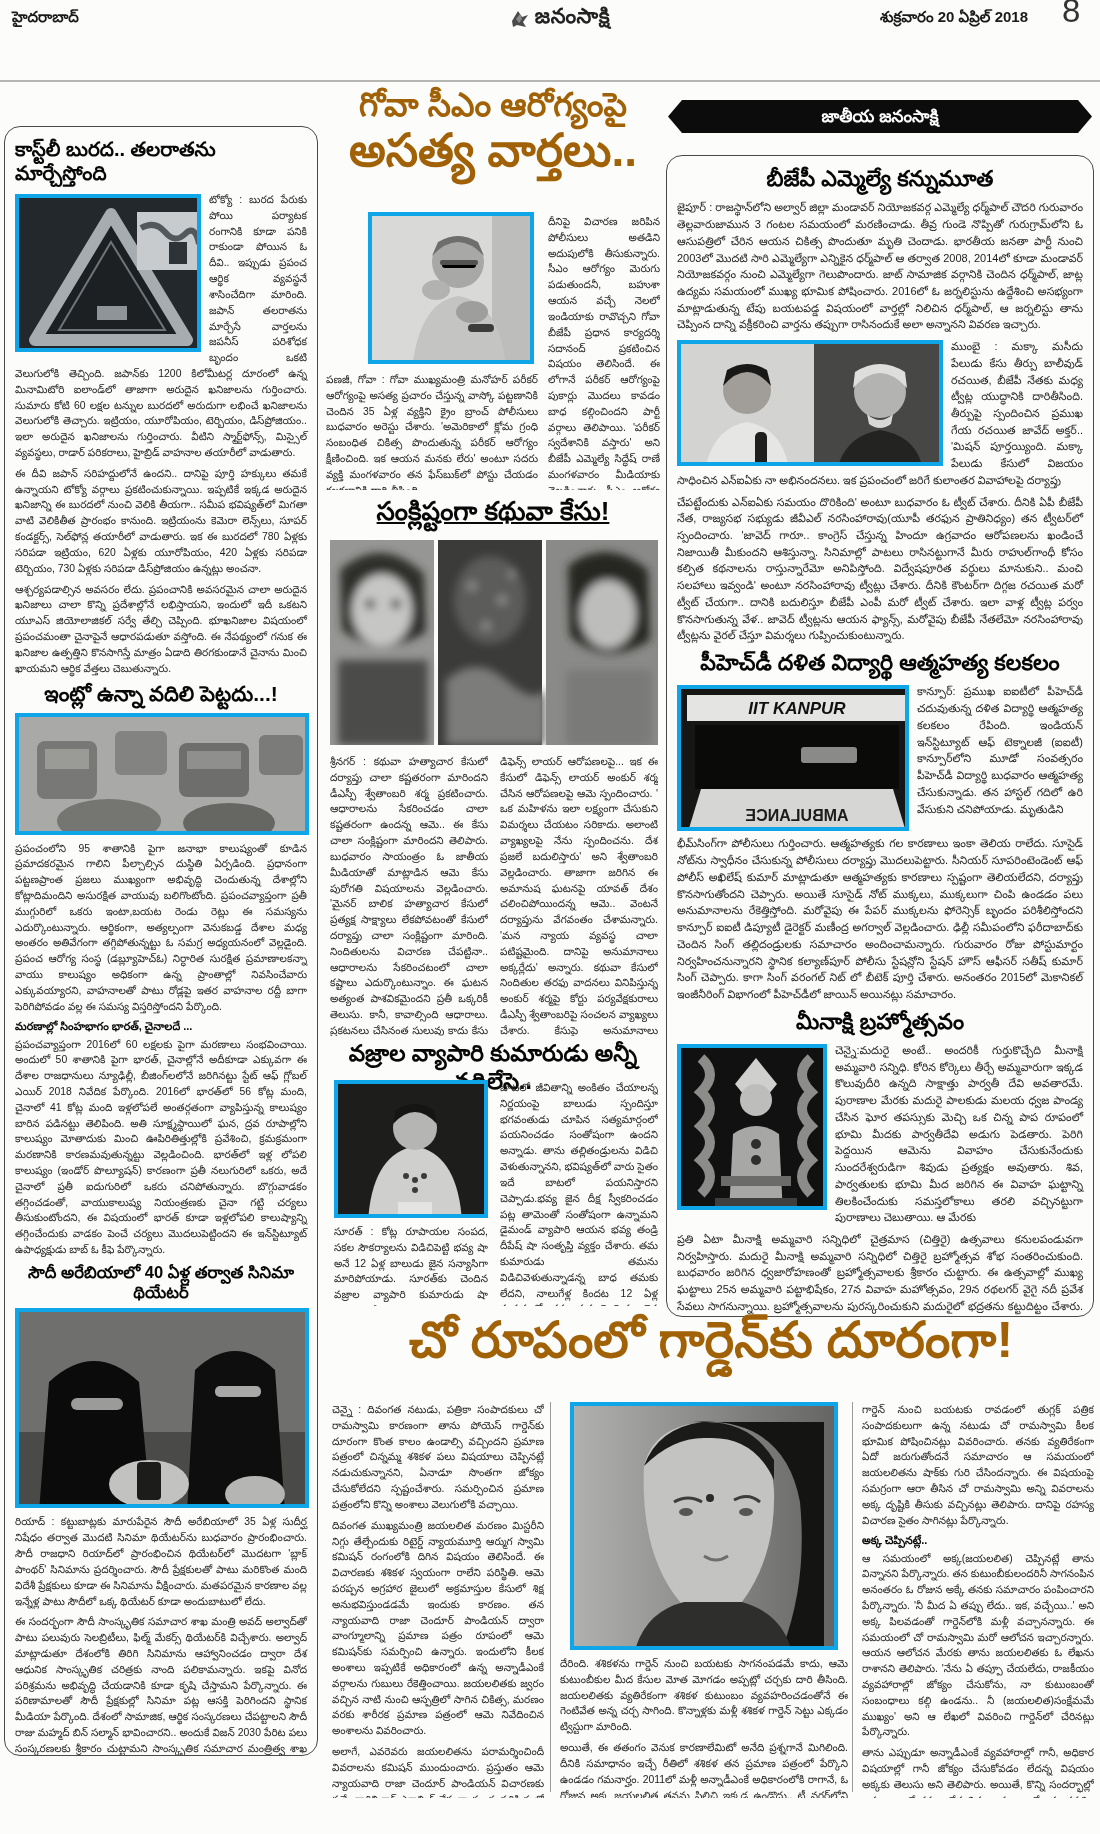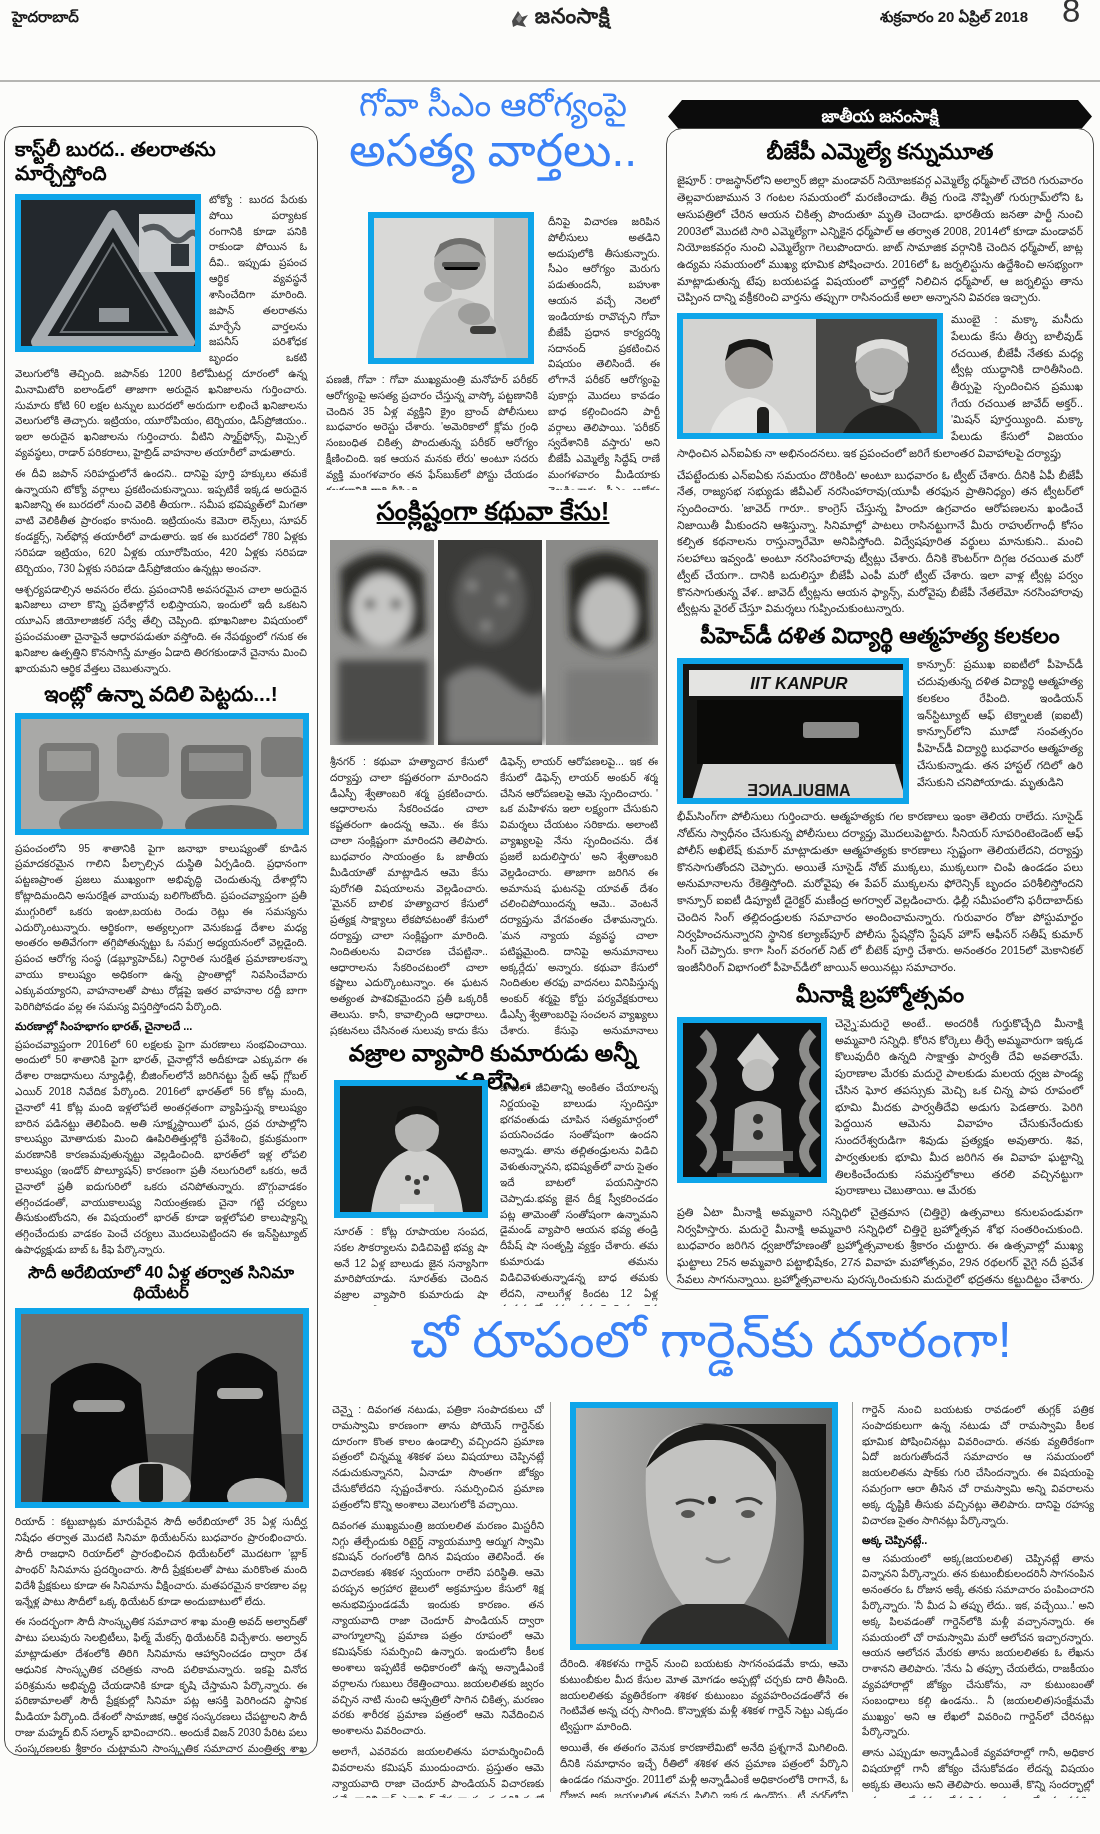--- a/index.html
+++ b/index.html
@@ -17,29 +17,29 @@
   .hrule { background:#b5b5b2; height:2px; }
   .ribbon {
     background:#0c0c0c; color:#fff; text-align:center;
     font-weight:bold; font-size:17px; line-height:33px; height:33px;
     clip-path:polygon(14px 0, calc(100% - 14px) 0, 100% 50%, calc(100% - 14px) 100%, 14px 100%, 0 50%);
   }
   .newsbox {
     border:1.6px solid #4a4a48; border-radius:16px;
     padding:8px 10px; overflow:hidden; background:#fcfcfa;
   }
-  .h-big { font-weight:400; color:#3b82f6; line-height:1.15; }
+  .h-big { font-weight:700; color:#a16207; line-height:1.15; }
   .h-art { font-weight:900; color:#080808; line-height:1.2; }
   .para {
     font-size:10.4px; line-height:1.52; text-align:justify; color:#1c1c1c;
     margin-bottom:5px;
   }
   .para-lg { font-size:11px; }
   .subhead-inline { font-weight:bold; font-size:11px; margin:2px 0; color:#0a0a0a; }
-  .photo { overflow:hidden; background:#8b5cf6; border:6px solid #0ea5e9; }
+  .photo { overflow:hidden; background:#8b5cf6; border:4px solid #0ea5e9; }
   .photo svg { display:block; }
   .float-l { float:left; }
   .colrule { background:#9a9a97; width:1px; }
   .center { text-align:center; }
 </style>
 </head>
 <body>
 
 <div id="page">
 
@@ -197,21 +197,21 @@
   </div>
   <div class="abs" style="left:334px;top:1224px;width:154px;height:82px;overflow:hidden;">
     <p class="para">సూరత్ : కోట్ల రూపాయల సంపద, సకల సౌకర్యాలను విడిచిపెట్టి భవ్య షా అనే 12 ఏళ్ల బాలుడు జైన సన్యాసిగా మారిపోయాడు. సూరత్‌కు చెందిన వజ్రాల వ్యాపారి కుమారుడు షా నిర్ణయంతో కుటుంబసభ్యులు గర్వపడుతున్నామని చెప్పారు. తమ కుమారుడు గురువారం జైన సన్యాసిగా మారడాన్ని వారు ఘనంగా సెలబ్రేట్ చేసుకున్నారు. ఆధ్యాత్మిక</p>
   </div>
   <div class="abs" style="left:500px;top:1080px;width:158px;height:226px;overflow:hidden;">
     <p class="para">బాటలో జీవితాన్ని అంకితం చేయాలన్న నిర్ణయంపై బాలుడు స్పందిస్తూ భగవంతుడు చూపిన సత్యమార్గంలో పయనించడం సంతోషంగా ఉందని అన్నాడు. తాను తల్లితండ్రులను విడిచి వెళుతున్నానని, భవిష్యత్‌లో వారు సైతం ఇదే బాటలో పయనిస్తారని చెప్పాడు.భవ్య జైన దీక్ష స్వీకరించడం పట్ల తామెంతో సంతోషంగా ఉన్నామని డైమండ్ వ్యాపారి ఆయన భవ్య తండ్రి దీపేష్ షా సంతృప్తి వ్యక్తం చేశారు. తమ కుమారుడు తమను విడిచివెళుతున్నాడన్న బాధ తమకు లేదని, నాలుగేళ్ల కిందట 12 ఏళ్ల వయసులో తమ కుమార్తె సైతం జైన సన్యాసినిగా మారిందని చెప్పుకొచ్చారు. జైన సన్యాసులు భౌతిక వాంఛలు, వస్తువులను వీడటంతో పాటు భావోద్వేగాలు, కోరికలకు మూలమైన కర్మలను కూడా విడిచిపెట్టి ప్రశాంత జీవనం గడుపుతారు.</p>
   </div>
 
   <div class="abs ribbon" style="left:668px;top:100px;width:424px;">జాతీయ జనంసాక్షి</div>
 
-  <div class="abs newsbox" style="left:666px;top:128px;width:428px;height:1162px;">
+  <div class="abs newsbox" style="left:666px;top:155px;width:428px;height:1162px;">
 
     <div class="h-art center" style="font-size:22px;margin:2px 0 7px;">బీజేపీ ఎమ్మెల్యే కన్నుమూత</div>
     <p class="para para-lg">జైపూర్ : రాజస్థాన్‌లోని అల్వార్ జిల్లా మండావర్ నియోజకవర్గ ఎమ్మెల్యే ధర్మ్‌పాల్ చౌదరి గురువారం తెల్లవారుజామున 3 గంటల సమయంలో మరణించాడు. తీవ్ర గుండె నొప్పితో గురుగ్రామ్‌లోని ఓ ఆసుపత్రిలో చేరిన ఆయన చికిత్స పొందుతూ మృతి చెందాడు. భారతీయ జనతా పార్టీ నుంచి 2003లో మొదటి సారి ఎమ్మెల్యేగా ఎన్నికైన ధర్మ్‌పాల్ ఆ తర్వాత 2008, 2014లో కూడా మండావర్ నియోజకవర్గం నుంచి ఎమ్మెల్యేగా గెలుపొందారు. జాట్ సామాజిక వర్గానికి చెందిన ధర్మ్‌పాల్, జాట్ల ఉద్యమ సమయంలో ముఖ్య భూమిక పోషించారు. 2016లో ఓ జర్నలిస్టును ఉద్దేశించి అసభ్యంగా మాట్లాడుతున్న టేపు బయటపడ్డ విషయంలో వార్తల్లో నిలిచిన ధర్మ్‌పాల్, ఆ జర్నలిస్టు తాను చెప్పింన దాన్ని వక్రీకరించి వార్తను తప్పుగా రాసినందుకే అలా అన్నానని వివరణ ఇచ్చారు.</p>
 
     <div class="photo float-l" style="width:266px;height:126px;margin:2px 8px 4px 0;">
       <svg width="266" height="126" viewBox="0 0 266 126">
         <rect width="133" height="126" fill="#d3d3d1"></rect>
         <circle cx="66" cy="46" r="24" fill="#a19e9a"></circle>
         <path d="M42,42 Q66,14 90,42 L86,26 Q66,14 46,26 Z" fill="#181816"></path>
         <path d="M24,126 Q32,84 66,78 Q102,84 108,126 Z" fill="#e6e6e4"></path>

